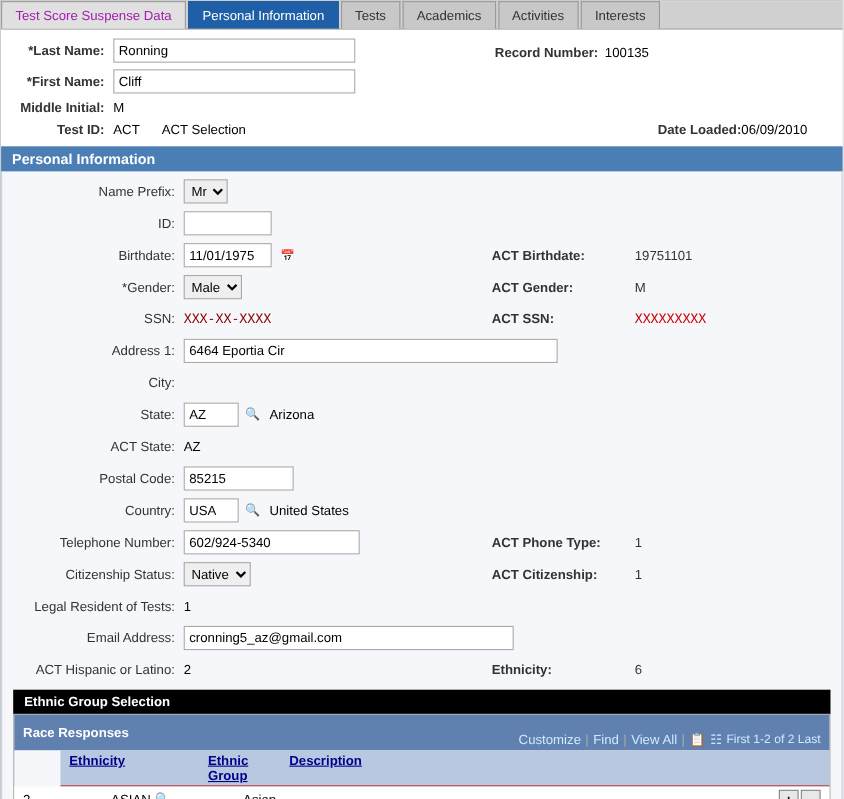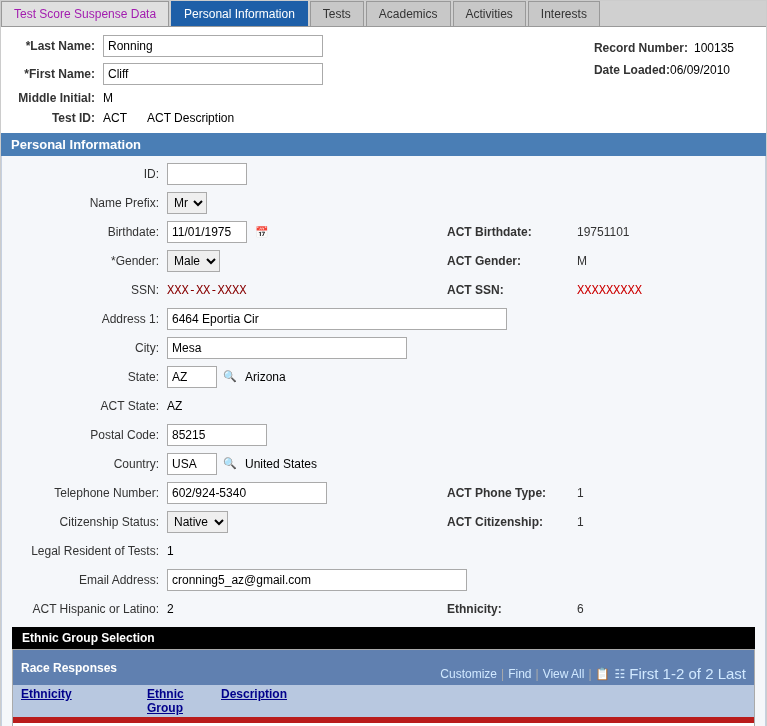--- a/index.html
+++ b/index.html
@@ -78,26 +78,27 @@
       padding: 3px 8px;
       display: flex;
       justify-content: space-between;
       align-items: center;
       font-size: 11px;
     }
     .race-title { font-weight: bold; font-size: 12px; }
     .race-toolbar { display: flex; gap: 4px; align-items: center; margin-top: 12px; }
     .race-toolbar span { color: #d0e8ff; cursor: pointer; }
     .race-toolbar span.sep { color: #aaa; }
-    .pagination { color: #fff; font-size: 15px; }
+    .pagination { color: #fff; font-size: 11px; }
     .table-header-row {
       display: flex;
       background: #b8c8e0;
-      border-bottom: 6px solid #b91c1c;
+      border-bottom: 1px solid #b91c1c;
       padding: 2px 8px;
+      margin-left: 42px;
     }
     .th { font-weight: bold; color: #00008b; text-decoration: underline; cursor: pointer; }
     .th.ethnicity { width: 80px; }
     .th.ethnic-group { width: 120px; padding-left: 46px; }
     .th.description { flex: 1; }
     .data-row { display: flex; align-items: center; padding: 3px 8px; border-bottom: 1px solid #ddd; background: #fff; }
     .td.ethnicity { width: 80px; }
     .td.ethnic-group { width: 120px; display: flex; align-items: center; gap: 4px; }
     .td.description { flex: 1; }
     .row-buttons { display: flex; gap: 2px; margin-left: auto; }
@@ -141,56 +142,56 @@
           <span class="field-label">*First Name:</span>
           <input type="text" class="name-input" value="Cliff" style="">
         </div>
         <div class="header-row">
           <span class="field-label">Middle Initial:</span>
           <span>M</span>
         </div>
         <div class="test-id-row">
           <span class="field-label">Test ID:</span>
           <span style="margin-right:20px;">ACT</span>
-          <span>ACT Description</span>
-        </div>
-      </div>
-      <div style="display:flex; flex-direction:column; gap:8px; padding-top:6px; padding-right:20px;">
+          <span>ACT Selection</span>
+        </div>
+      </div>
+      <div style="display:flex; flex-direction:row; gap:8px; padding-top:6px; padding-right:20px;">
         <div style="display:flex; gap:6px;">
           <span class="info-key">Record Number:</span>
           <span class="info-val">100135</span>
         </div>
         <div style="display:flex; gap:0;align-items:flex-end;">
           <span class="info-key">Date Loaded:</span>
           <span class="info-val">06/09/2010</span>
         </div>
       </div>
     </div>
   </div>
 
   <div class="section-header">Personal Information</div>
   <div class="form-section">
 
     <div class="form-row">
-      <span class="form-label">ID:</span>
-      <div class="form-value">
-        <input type="text" class="text-input-sm" style="">
-      </div>
-    </div>
-
-    <div class="form-row">
       <span class="form-label">Name Prefix:</span>
       <div class="form-value">
         <select>
           <option>Mr</option>
         </select>
       </div>
     </div>
 
     <div class="form-row">
+      <span class="form-label">ID:</span>
+      <div class="form-value">
+        <input type="text" class="text-input-sm" style="">
+      </div>
+    </div>
+
+    <div class="form-row">
       <span class="form-label">Birthdate:</span>
       <div class="form-value" style="flex:none; width:220px;">
         <input type="text" class="text-input-sm" value="11/01/1975" style="">
         <span class="cal-icon">📅</span>
       </div>
       <span class="act-label">ACT Birthdate:</span>
       <span class="act-value">19751101</span>
     </div>
 
     <div class="form-row">
@@ -215,23 +216,20 @@
 
     <div class="form-row">
       <span class="form-label">Address 1:</span>
       <div class="form-value">
         <input type="text" style="width: 340px;" value="6464 Eportia Cir">
       </div>
     </div>
 
     <div class="form-row">
       <span class="form-label">City:</span>
-      <div class="form-value">
-        <input type="text" style="width: 240px;" value="Mesa">
-      </div>
     </div>
 
     <div class="form-row">
       <span class="form-label">State:</span>
       <div class="form-value">
         <input type="text" style="width: 50px;" value="AZ">
         <span class="search-icon"></span>
         <span>Arizona</span>
       </div>
     </div>

